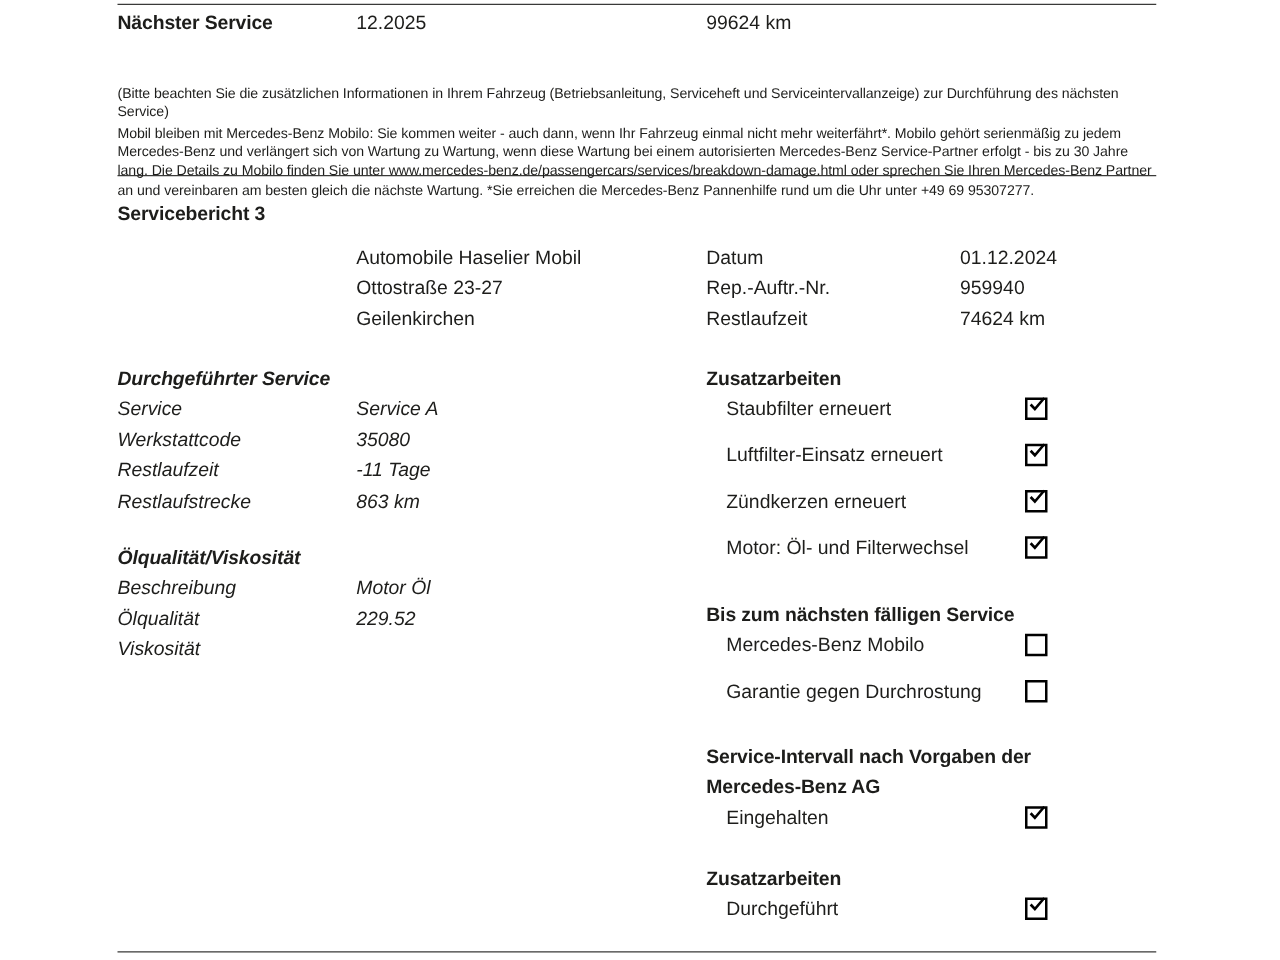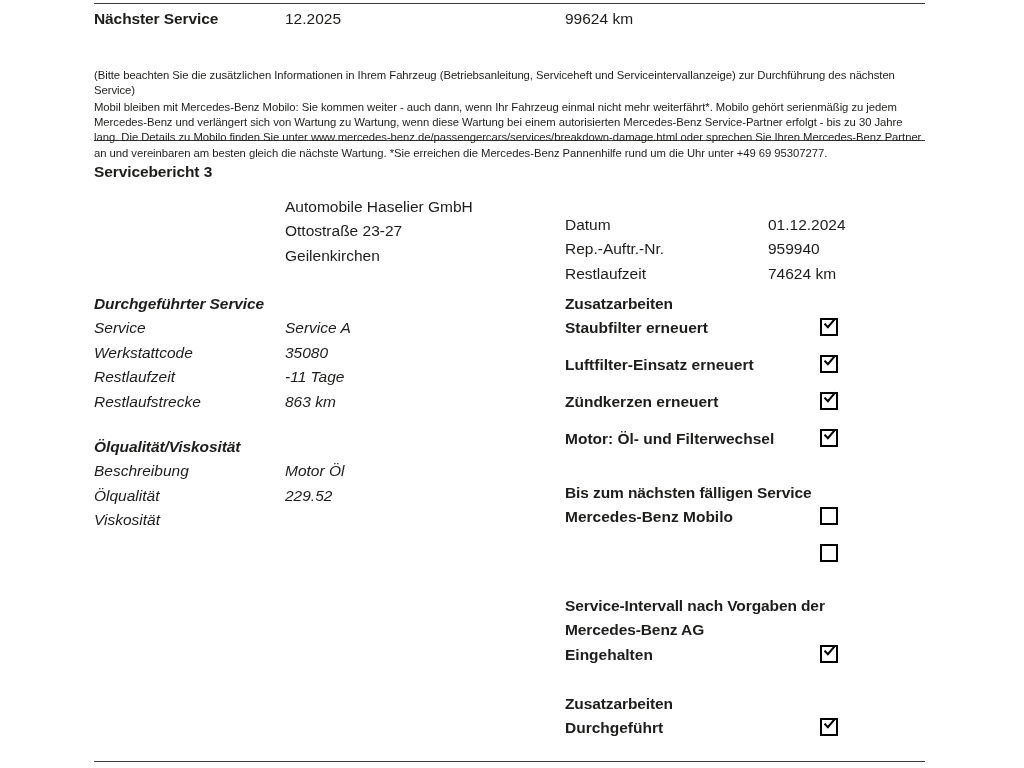--- a/index.html
+++ b/index.html
@@ -103,41 +103,40 @@
 
   
   .col-left { left: 94px; width: 440px; font-style: italic; }
   .col-left .kv-val { left: 191px; }
 
   
   .col-right { left: 565px; width: 360px; }
   .col-right .kv-val { left: 203px; }
 
   
-  .blk-datum     { top: 213px; }
+  .blk-datum     { top: 195px; }
   .blk-service   { top: 292px; }
   .blk-oil       { top: 435px; }
   .blk-zusatz    { top: 292px; }
   .blk-bis       { top: 481px; }
   .blk-interval  { top: 594px; }
   .blk-zusatz2   { top: 692px; }
 
   
   .cb-row {
     position: relative;
     height: 37px;
     font-size: 15.5px;
     line-height: 24.4px;
   }
   .cb-row.tight { height: 24.4px; }
   .cb-label {
     position: absolute;
-    left: 0; top: 0;
+    left: 16px; top: 0;
     white-space: nowrap;
-    font-weight: bold;
   }
   .checkbox {
     position: absolute;
     left: 255px;
     top: 2px;
     width: 14px;
     height: 14px;
     border: 2.3px solid #000000;
     background: #ffffff;
     box-sizing: content-box;
@@ -175,21 +174,21 @@
     <span class="ns-dist">99624 km</span>
   </div>
 
   <div class="fineprint fp-note">(Bitte beachten Sie die zusätzlichen Informationen in Ihrem Fahrzeug (Betriebsanleitung, Serviceheft und Serviceintervallanzeige) zur Durchführung des nächsten Service)</div>
 
   <div class="fineprint fp-mobilo">Mobil bleiben mit Mercedes-Benz Mobilo: Sie kommen weiter - auch dann, wenn Ihr Fahrzeug einmal nicht mehr weiterfährt*. Mobilo gehört serienmäßig zu jedem Mercedes-Benz und verlängert sich von Wartung zu Wartung, wenn diese Wartung bei einem autorisierten Mercedes-Benz Service-Partner erfolgt - bis zu 30 Jahre lang. Die Details zu Mobilo finden Sie unter www.mercedes-benz.de/passengercars/services/breakdown-damage.html oder sprechen Sie Ihren Mercedes-Benz Partner an und vereinbaren am besten gleich die nächste Wartung. *Sie erreichen die Mercedes-Benz Pannenhilfe rund um die Uhr unter +49 69 95307277.</div>
 
   <div class="report-title">Servicebericht 3</div>
 
   <div class="block addr">
-    <div>Automobile Haselier GmbH</div>
+    <div>Automobile Haselier Mobil</div>
     <div>Ottostraße 23-27</div>
     <div>Geilenkirchen</div>
   </div>
 
   <div class="block col-right blk-datum">
     <div class="kv-row">
       <span class="kv-key">Datum</span>
       <span class="kv-val">01.12.2024</span>
     </div>
     <div class="kv-row">
@@ -282,20 +281,21 @@
     </div>
   </div>
 
   <div class="block col-right blk-bis">
     <div class="section-head">Bis zum nächsten fälligen Service</div>
     <div class="cb-row">
       <span class="cb-label">Mercedes-Benz Mobilo</span>
       <span class="checkbox"></span>
     </div>
     <div class="cb-row">
+      <span class="cb-label">Garantie gegen Durchrostung</span>
       <span class="checkbox"></span>
     </div>
   </div>
 
   <div class="block col-right blk-interval">
     <div class="two-line-head">
       <div>Service-Intervall nach Vorgaben der</div>
       <div>Mercedes-Benz AG</div>
     </div>
     <div class="cb-row tight">

